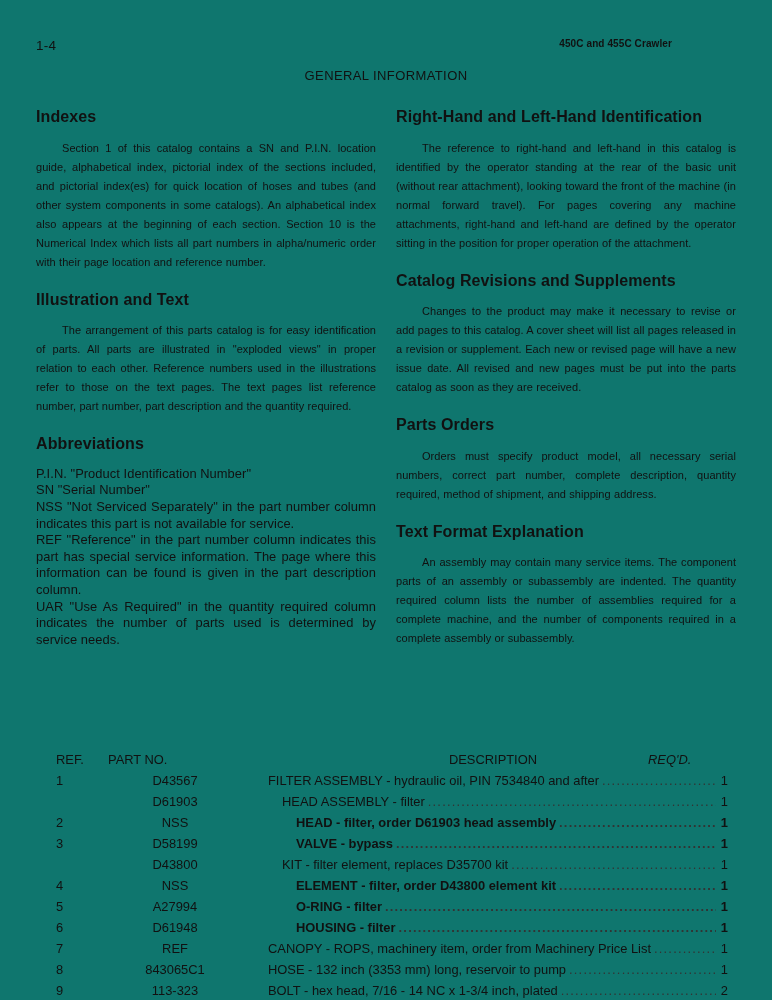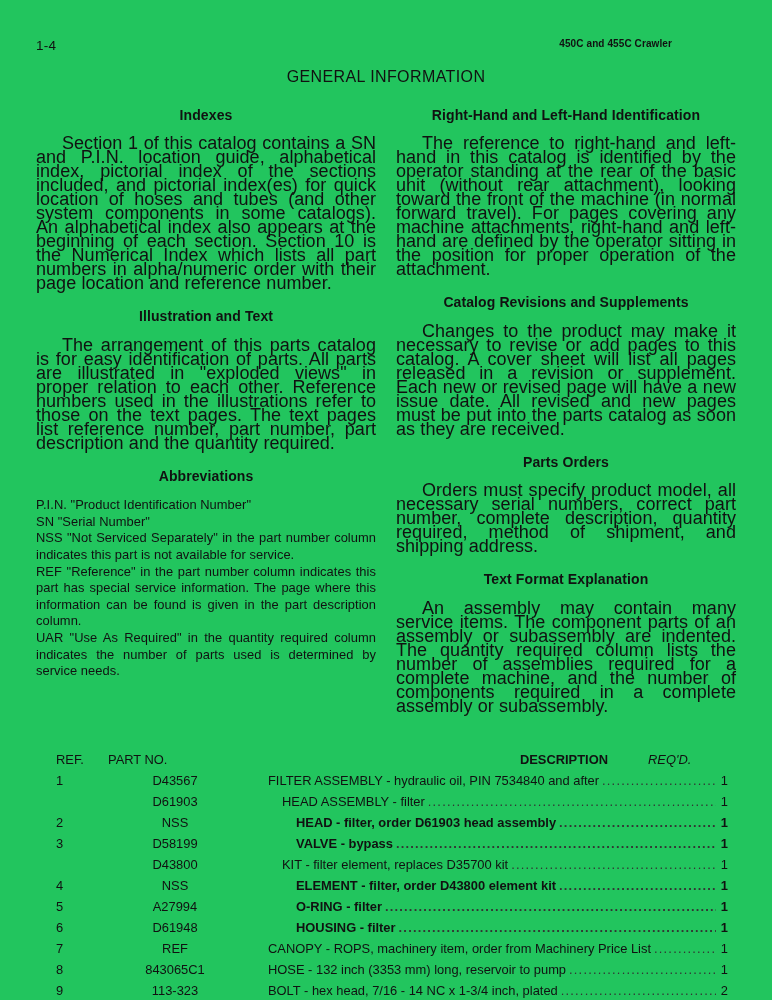--- a/index.html
+++ b/index.html
@@ -13,21 +13,21 @@
     position: relative;
     overflow: hidden;
     font-family: "Liberation Sans", sans-serif;
     color: #111111;
     -webkit-font-smoothing: antialiased;
   }
 
   .page {
     position: absolute;
     inset: 0;
-    background: #22c55e;
+    background: #0f766e;
   }
 
   
   .hdr-row {
     position: absolute;
     top: 38px;
     left: 0;
     width: 772px;
     height: 20px;
   }
@@ -47,44 +47,43 @@
     font-size: 10px;
     font-weight: bold;
     letter-spacing: .1px;
   }
   .section-title {
     position: absolute;
     top: 68px;
     left: 0;
     width: 772px;
     text-align: center;
-    font-size: 16px;
+    font-size: 13px;
     letter-spacing: .4px;
   }
 
   
   .col {
     position: absolute;
     top: 108px;
     width: 340px;
   }
   .col-left  { left: 36px; }
   .col-right { left: 396px; }
 
   .sec-head {
-    font-size: 14px;
+    font-size: 16px;
     font-weight: bold;
     letter-spacing: .1px;
     margin: 0 0 13px 0;
     line-height: 1.1;
-    text-align: center;
   }
   .para {
-    font-size: 18px;
-    line-height: 14px;
+    font-size: 11px;
+    line-height: 19px;
     text-align: justify;
     text-indent: 26px;
     margin: 0 0 19px 0;
     letter-spacing: .05px;
     word-spacing: .2px;
   }
   .para.last { margin-bottom: 17px; }
   .abbrev-block {
     font-size: 12.9px;
     line-height: 16.6px;
@@ -116,22 +115,21 @@
   .ph-part {
     position: absolute;
     left: 108px;
     top: 0;
   }
   .ph-desc {
     position: absolute;
     left: 378px;
     top: 0;
     width: 230px;
-    text-align: right;
-    font-weight: bold;
+    text-align: center;
   }
   .ph-req {
     position: absolute;
     left: 648px;
     top: 0;
     font-style: italic;
   }
 
   .parts-row {
     position: relative;

